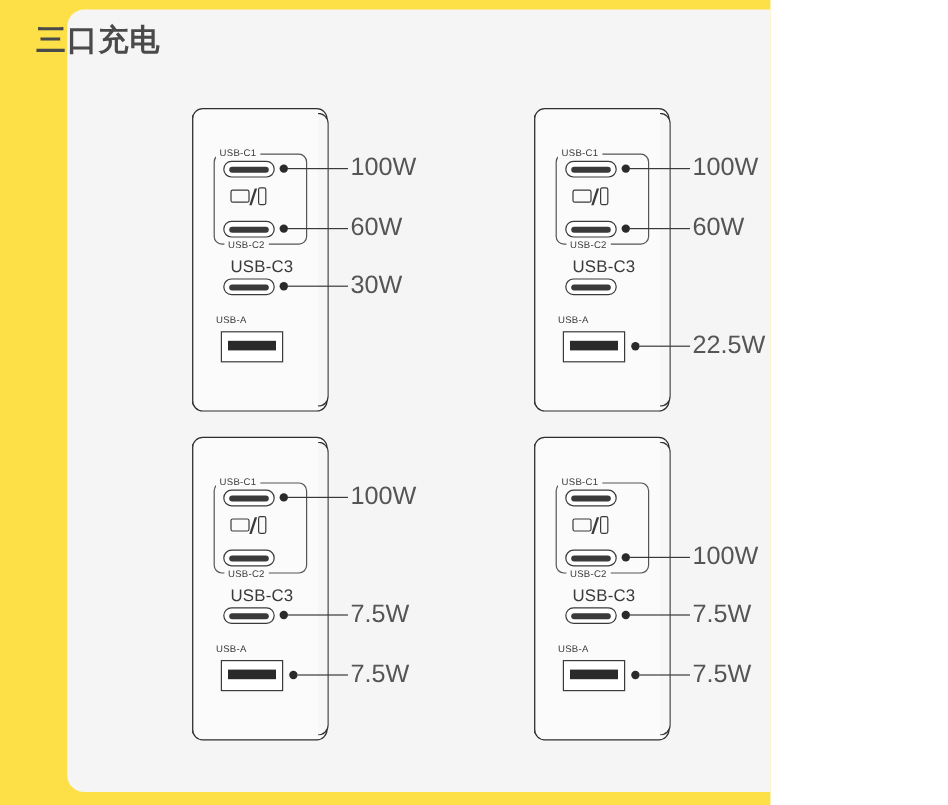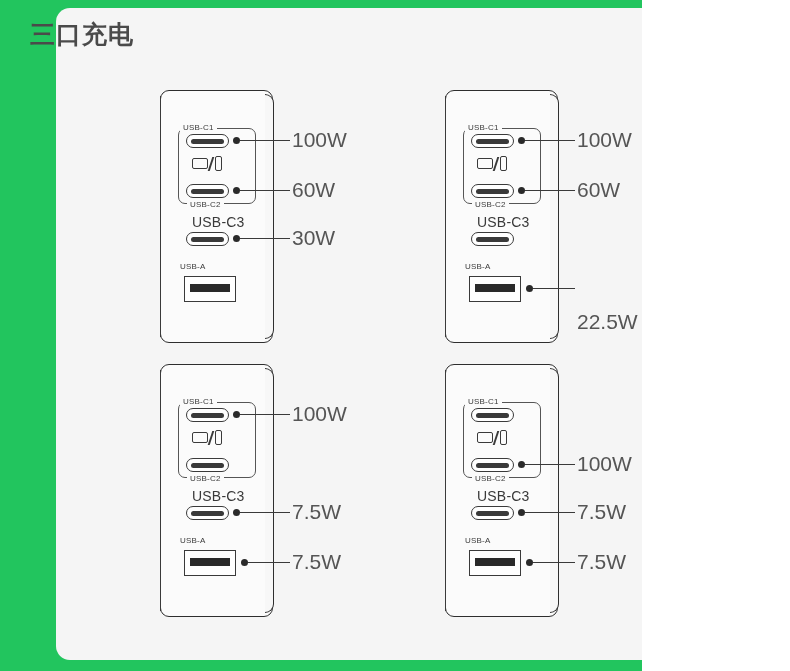--- a/index.html
+++ b/index.html
@@ -5,21 +5,21 @@
   html, body {
     margin: 0;
     padding: 0;
     background: #ffffff;
     font-family: "Liberation Sans", sans-serif;
   }
   #page {
     position: relative;
     width: 642px;
     height: 671px;
-    background: #22c55e;
+    background: #fde047;
     overflow: hidden;
   }
   #card {
     position: absolute;
     left: 56px;
     top: 8px;
     width: 680px;
     height: 652px;
     background: #f5f5f5;
     border-radius: 14px;
@@ -293,21 +293,21 @@
     <div class="callout-dot" style="left:133px; top:53px;"></div>
     <div class="callout-line" style="left:140px; top:56px; width:50px;"></div>
     <div class="callout-text" style="left:192px; top:45px;">100W</div>
 
     <div class="callout-dot" style="left:133px; top:103px;"></div>
     <div class="callout-line" style="left:140px; top:106px; width:50px;"></div>
     <div class="callout-text" style="left:192px; top:95px;">60W</div>
 
     <div class="callout-dot" style="left:141px; top:201px;"></div>
     <div class="callout-line" style="left:148px; top:204px; width:42px;"></div>
-    <div class="callout-text" style="left:192px; top:193px;margin-top:34px;">22.5W</div>
+    <div class="callout-text" style="left:192px; top:193px;">22.5W</div>
   </div>
 
   <div class="diagram dg-2">
     <div class="body-outer"></div>
     <div class="body-side"></div>
     <div class="body-left-edge"></div>
 
     <div class="group-box"></div>
     <div class="group-label gl-top">USB-C1</div>
     <div class="group-label gl-bot">USB-C2</div>

